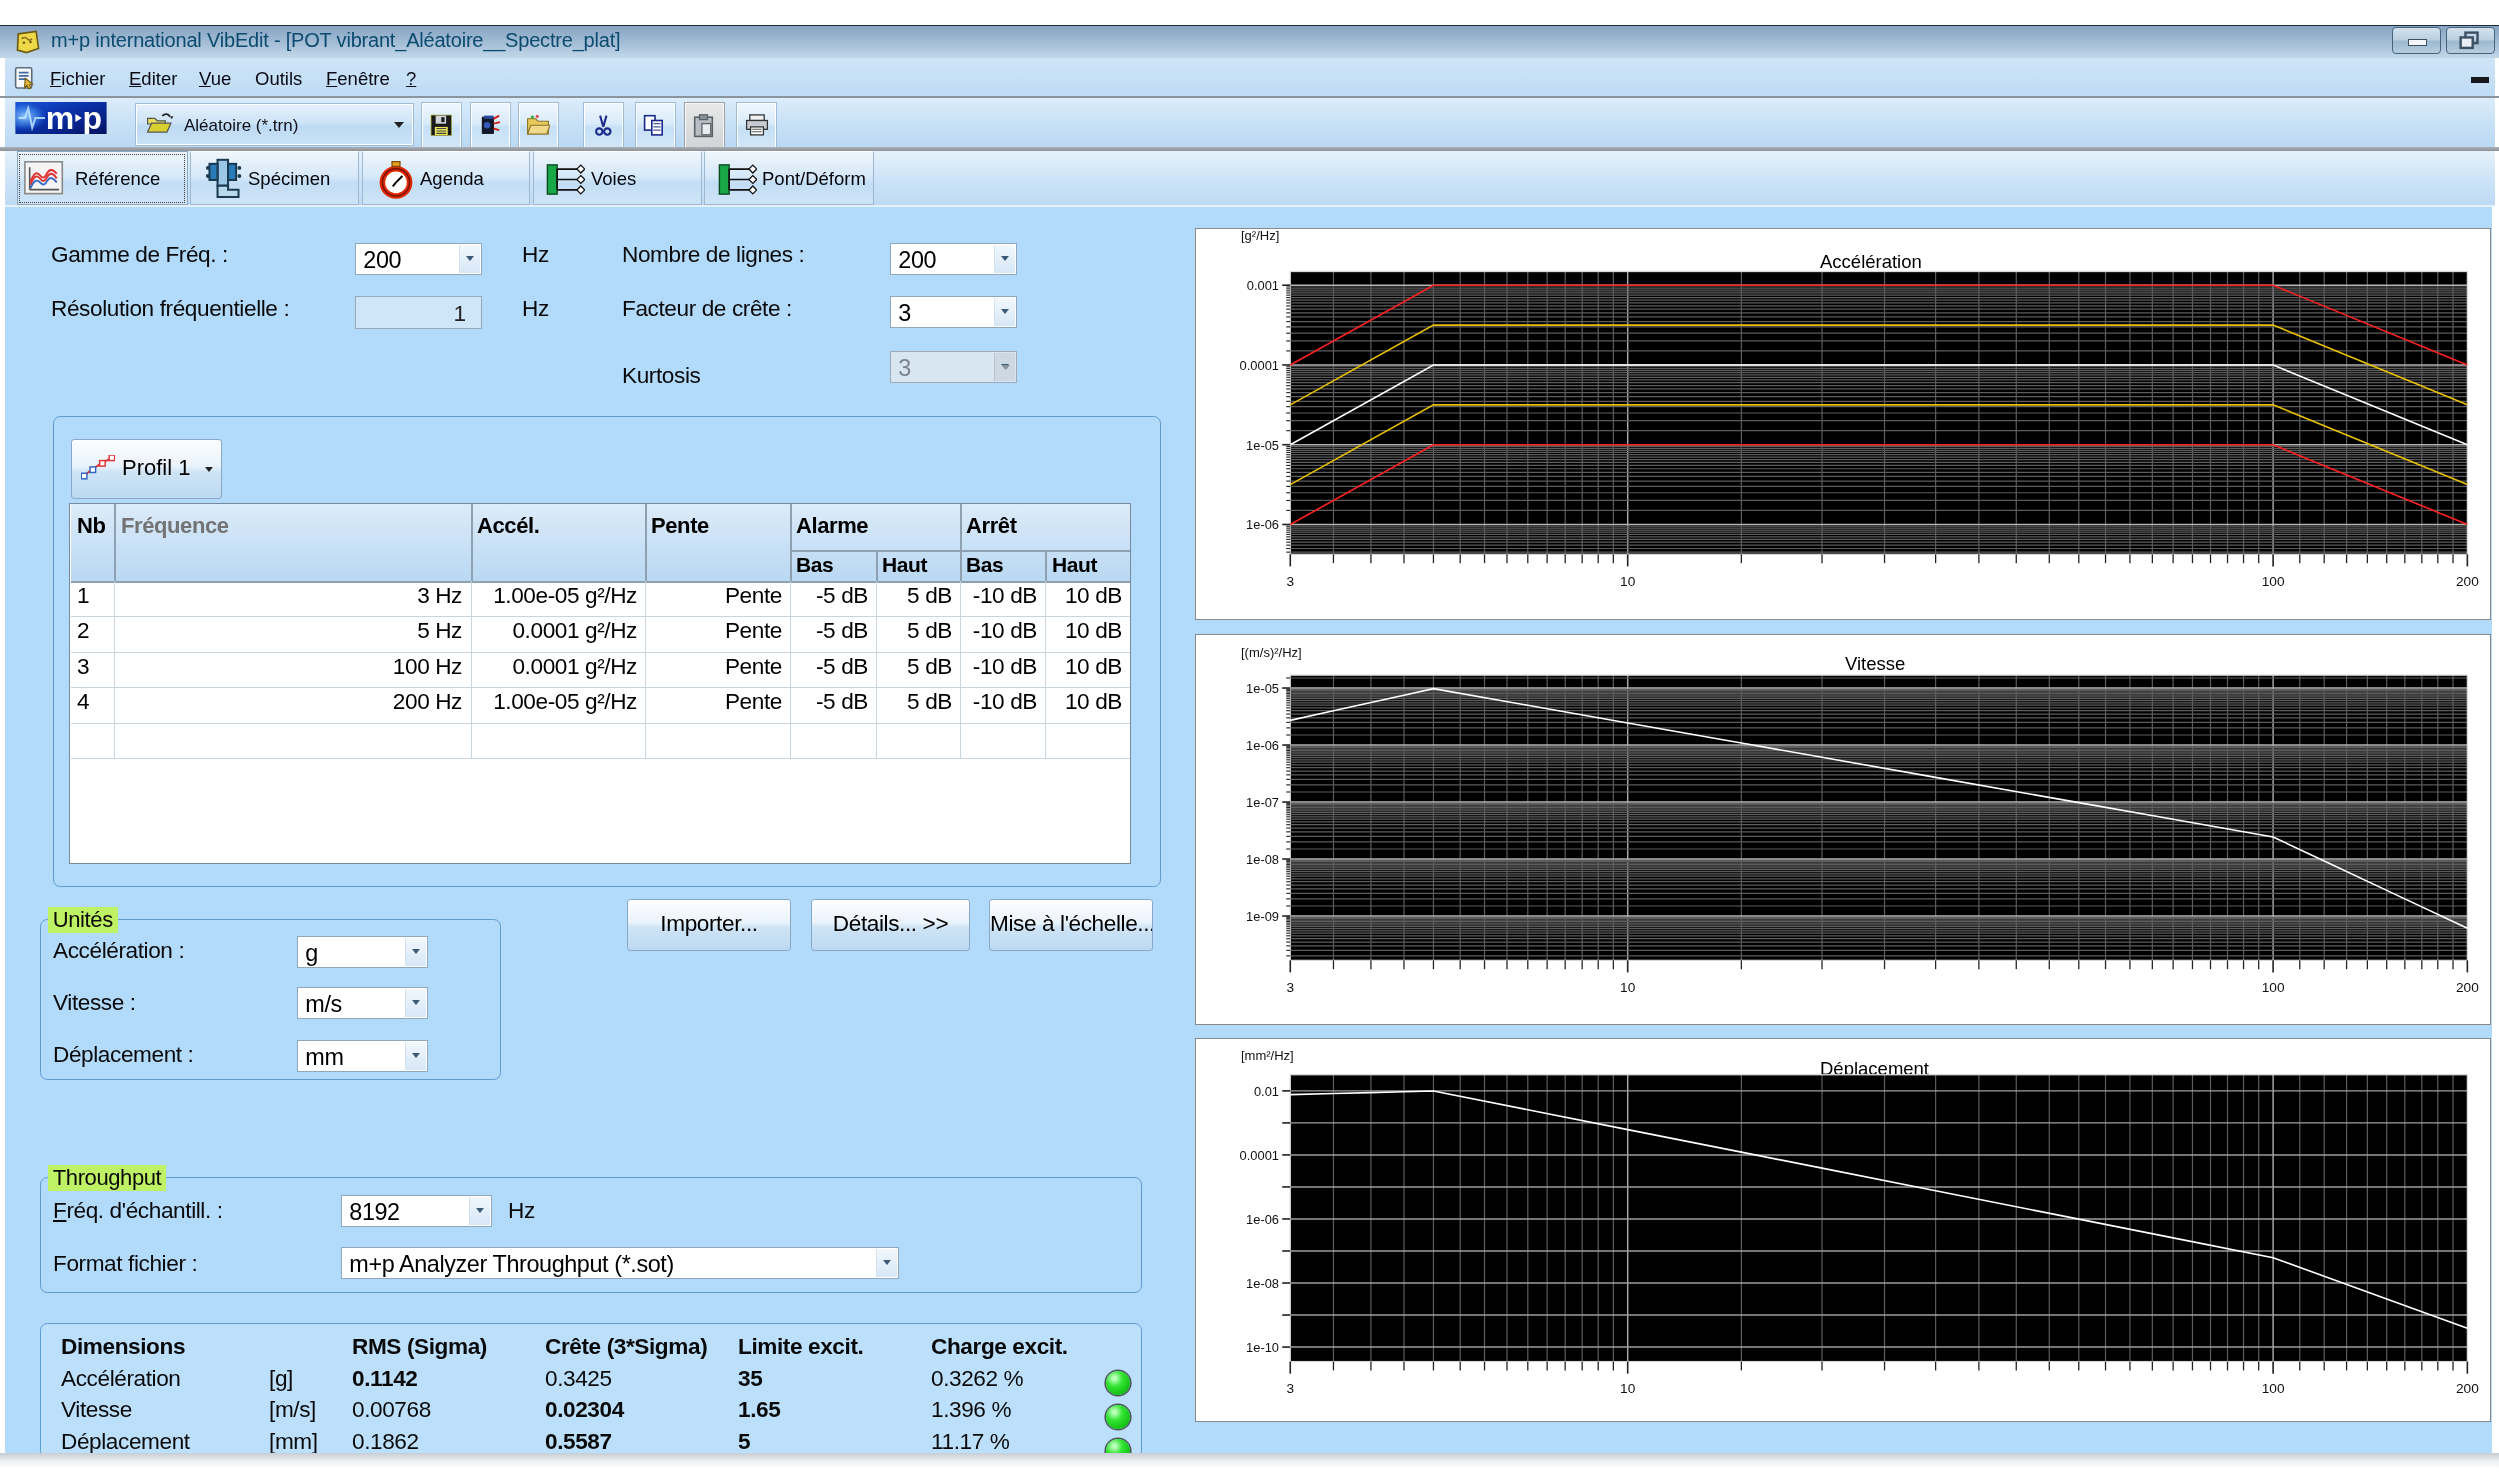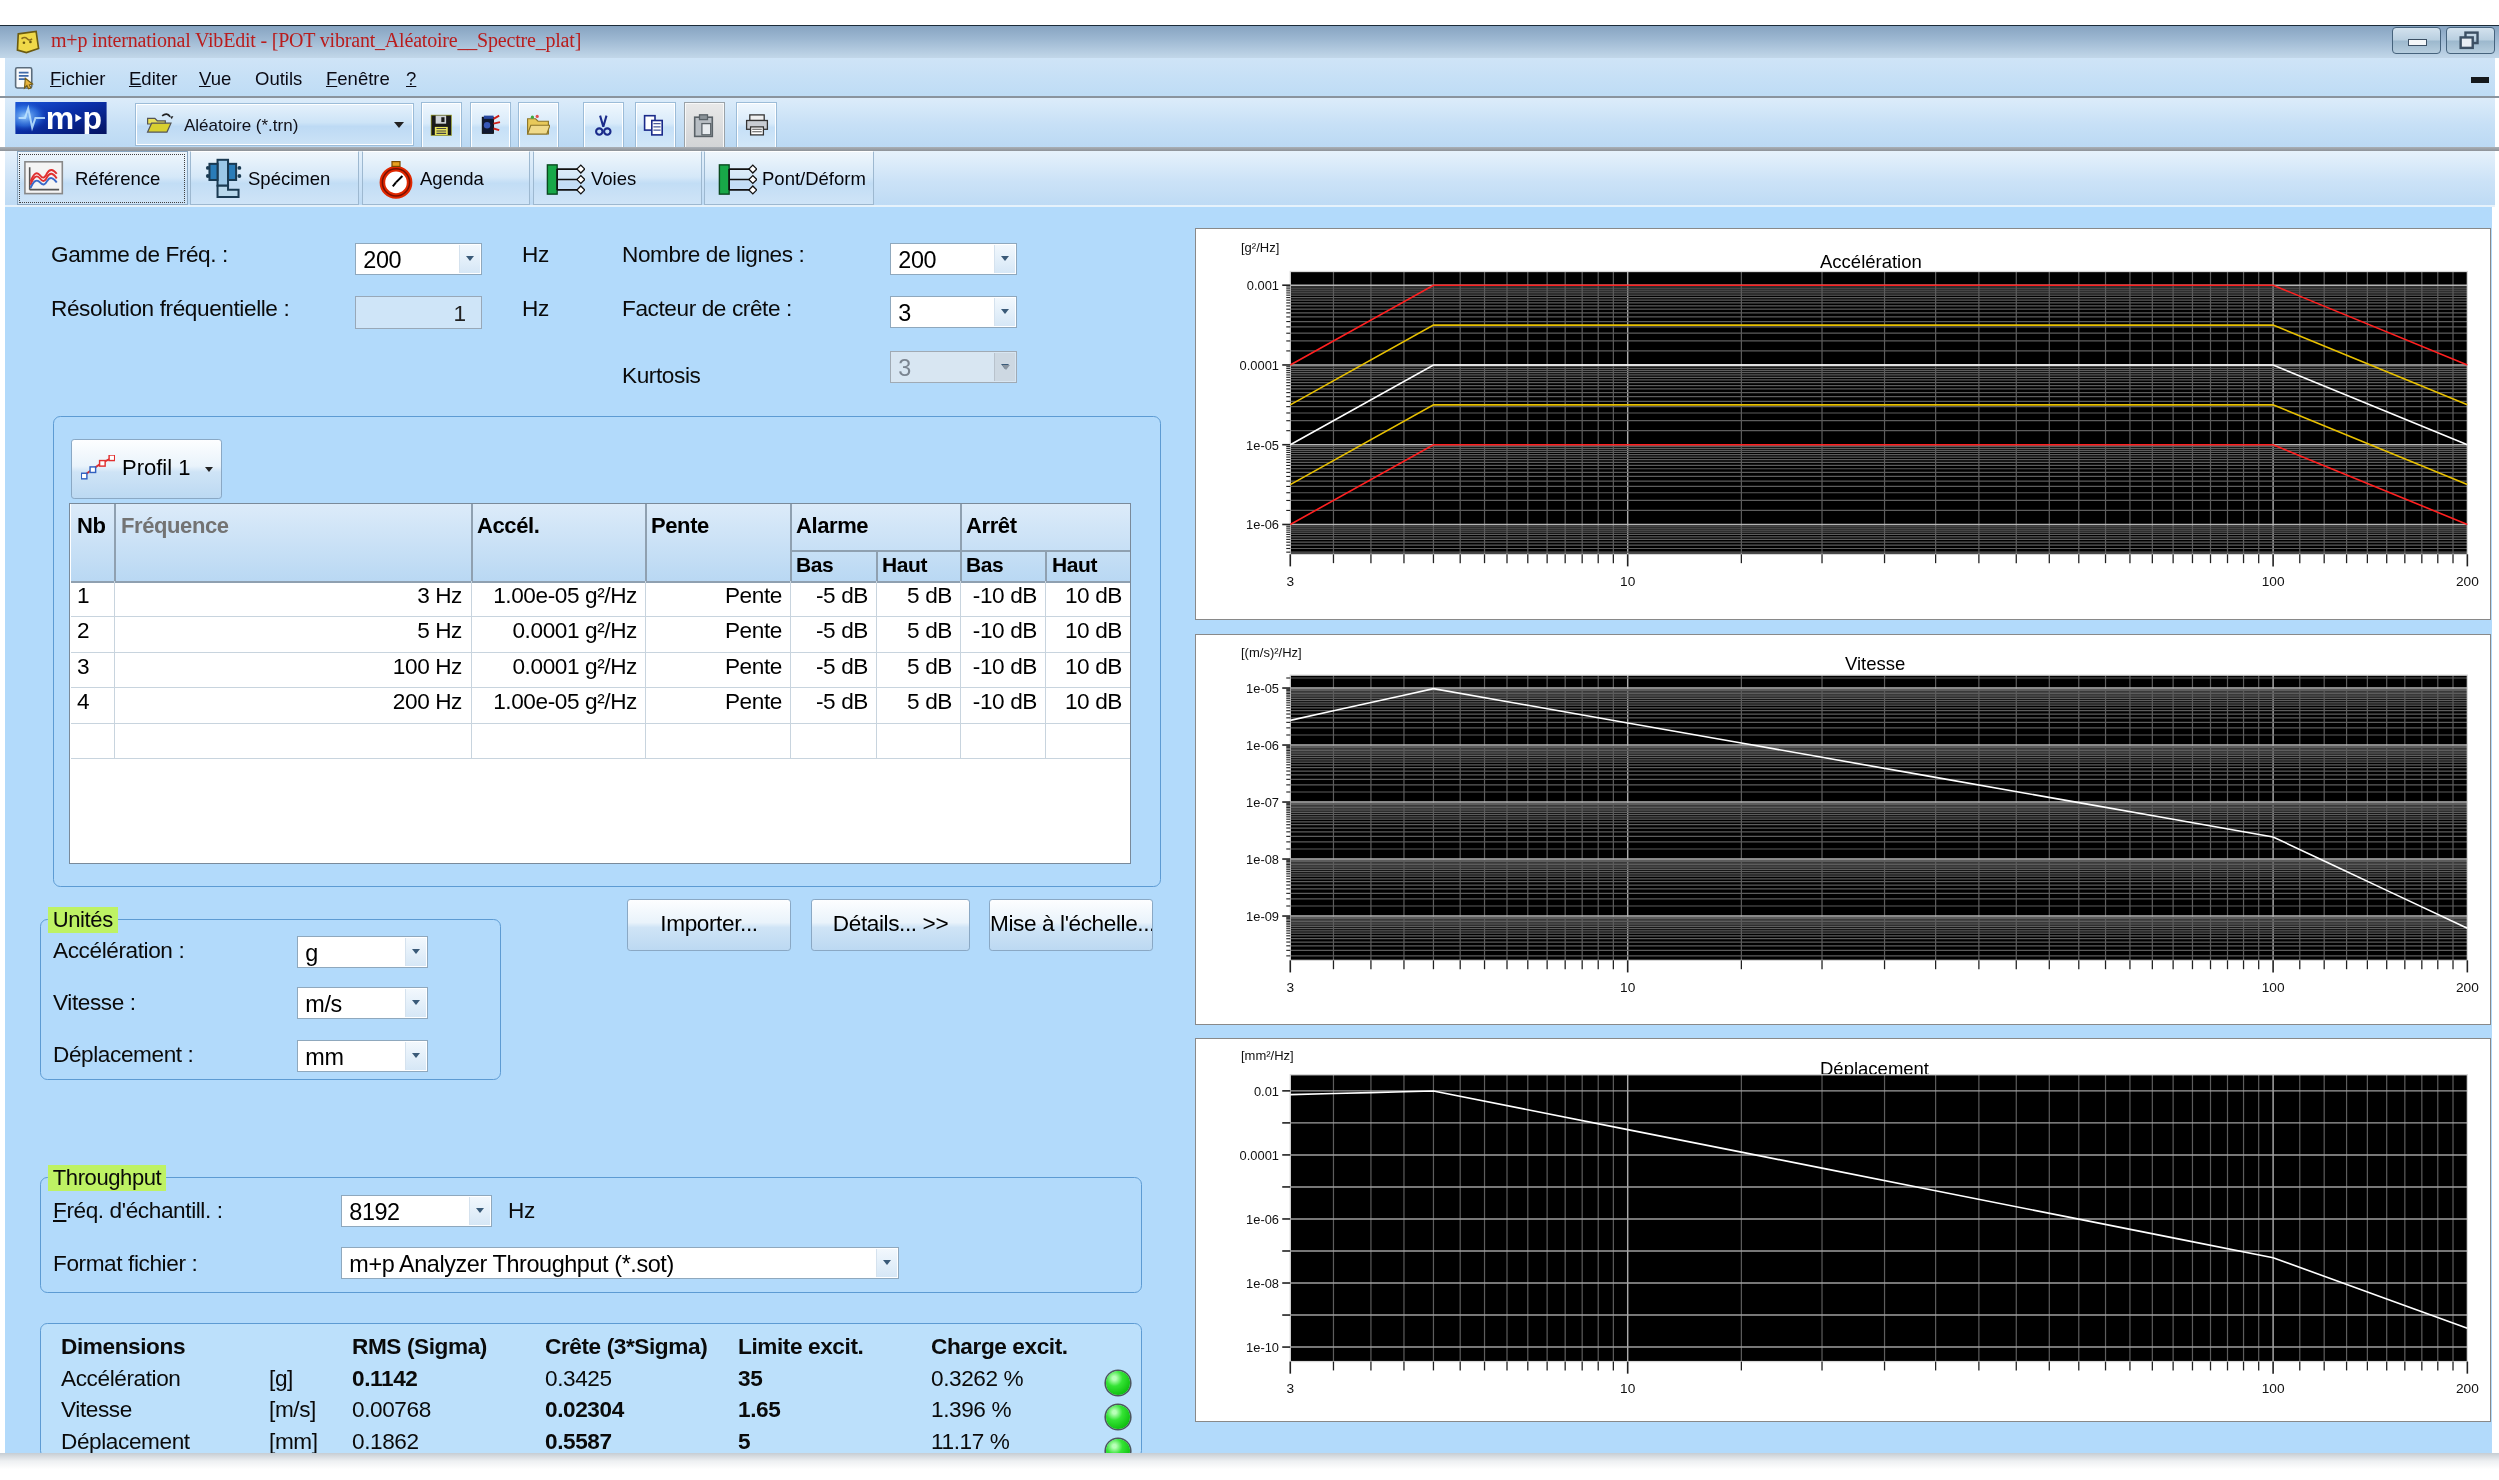--- a/index.html
+++ b/index.html
@@ -20,21 +20,21 @@
 </style></head><body>
 <div id="root">
 
 <div class="abs" style="left:0;top:25px;width:2500px;height:33px;background:linear-gradient(#87a4c1 0%,#9cb7d1 40%,#c2d7e9 100%);border-top:1.6px solid #1c2b38;"></div>
 <svg class="abs" style="left:14.5px;top:29px" width="26" height="26" viewBox="0 0 32 32">
 <path d="M4 6 L26 3 L29 24 L14 29 L3 26 Z" fill="#f0d949" stroke="#6b5a10" stroke-width="2"></path>
 <path d="M8 12 q4 -3 7 0 q3 3 6 0" fill="none" stroke="#8a6d1d" stroke-width="2"></path>
 <circle cx="11" cy="17" r="1.6" fill="#6b5a10"></circle>
       <circle cx="19" cy="16" r="1.6" fill="#6b5a10"></circle>
 </svg>
-<div class="abs" style="left:51px;top:29px;font-size:20px;color:#b91c1c;letter-spacing:-0.2px;font-family:Liberation Serif, serif;">m+p international VibEdit - [POT vibrant_Aléatoire__Spectre_plat]</div>
+<div class="abs" style="left:51px;top:29px;font-size:20px;color:#0c4a6e;letter-spacing:-0.2px;">m+p international VibEdit - [POT vibrant_Aléatoire__Spectre_plat]</div>
 <div class="abs" style="left:2392px;top:26.6px;width:49px;height:27px;border:1.6px solid #46637d;border-radius:4px;background:linear-gradient(#d3e2ee 0%,#b9cfe0 48%,#9cb8cd 52%,#b6cdde 100%);"></div>
 <div class="abs" style="left:2446px;top:26.6px;width:49px;height:27px;border:1.6px solid #46637d;border-radius:4px;background:linear-gradient(#d3e2ee 0%,#b9cfe0 48%,#9cb8cd 52%,#b6cdde 100%);"></div>
 <div class="abs" style="left:2408px;top:39px;width:19.3px;height:7.3px;background:#f4f7f9;border:1.6px solid #3c5064;"></div>
 <svg class="abs" style="left:2459px;top:31px" width="22.6" height="19.3" viewBox="0 0 28 24">
 <rect x="8" y="2" width="15" height="13" fill="none" stroke="#3c5064" stroke-width="3"></rect>
 <rect x="2" y="8" width="15" height="13" fill="#e8eef4" stroke="#3c5064" stroke-width="3"></rect>
 </svg>
 <div class="abs" style="left:4.8px;top:58px;width:2490px;height:38px;background:linear-gradient(#cfe4f7,#bedcf5);"></div>
 <svg class="abs" style="left:13.7px;top:67px" width="22.6" height="22.6" viewBox="0 0 28 28">
 <rect x="2" y="1" width="20" height="25" fill="#f8fafc" stroke="#5b6c7c" stroke-width="2" rx="2"></rect>
@@ -340,21 +340,21 @@
 <div class="dim" style="left:352px;top:1429px;">0.1862</div>
 <div class="dim" style="left:545px;top:1429px;font-weight:bold;">0.5587</div>
 <div class="dim" style="left:738px;top:1429px;font-weight:bold;">5</div>
 <div class="dim" style="left:931px;top:1429px;">11.17 %</div>
 <div class="led" style="left:1106px;top:1371px;"></div>
 <div class="led" style="left:1106px;top:1405px;"></div>
 <div class="led" style="left:1106px;top:1439px;"></div>
 <div class="chpanel" style="left:1195px;top:228px;width:1296px;height:392px;"></div>
 <div class="chpanel" style="left:1195px;top:634px;width:1296px;height:391px;"></div>
 <div class="chpanel" style="left:1195px;top:1038px;width:1296px;height:384px;"></div>
-<div class="abs" style="left:1241px;top:240px;font-size:13px;color:#111;text-align:center;">[g²/Hz]</div>
+<div class="abs" style="left:1241px;top:228px;font-size:13px;color:#111;text-align:center;">[g²/Hz]</div>
 <div class="abs" style="left:1820px;top:251px;font-size:18.5px;color:#000;">Accélération</div>
 <div class="abs" style="left:1241px;top:645px;font-size:13px;color:#111;">[(m/s)²/Hz]</div>
 <div class="abs" style="left:1845px;top:653px;font-size:18.5px;color:#000;">Vitesse</div>
 <div class="abs" style="left:1241px;top:1048px;font-size:13px;color:#111;">[mm²/Hz]</div>
 <div class="abs" style="left:1820px;top:1058px;font-size:18.5px;color:#000;">Déplacement</div>
 <svg class="abs" style="left:0;top:0" width="2500" height="1480" viewBox="0 0 3102 1837" font-family="Liberation Sans">
 <rect x="1601.0" y="337.0" width="1461.0" height="351.0" fill="#000000"></rect>
 <line x1="1654.6" y1="337.0" x2="1654.6" y2="688.0" stroke="#5d5d5d" stroke-width="1.5"></line>
 <line x1="1701.1" y1="337.0" x2="1701.1" y2="688.0" stroke="#5d5d5d" stroke-width="1.5"></line>
 <line x1="1742.1" y1="337.0" x2="1742.1" y2="688.0" stroke="#5d5d5d" stroke-width="1.5"></line>

